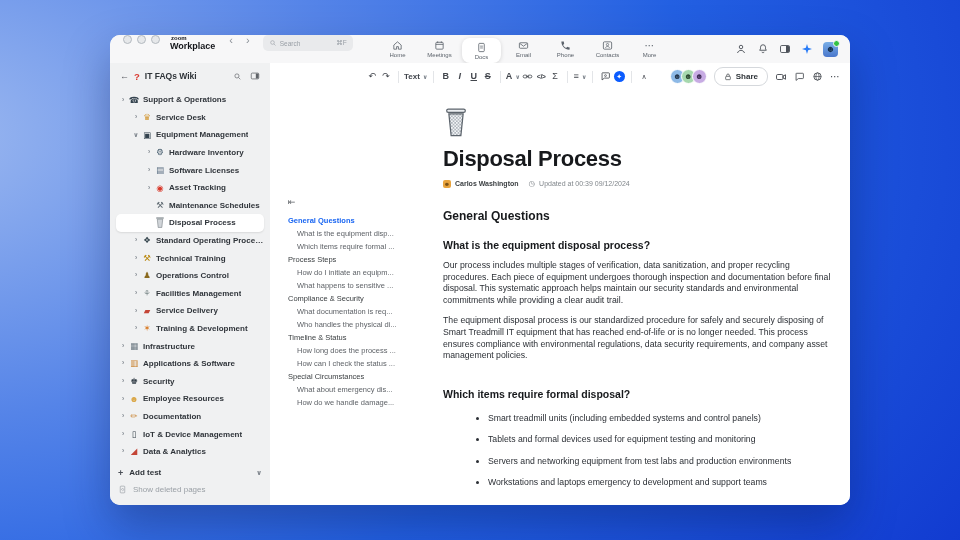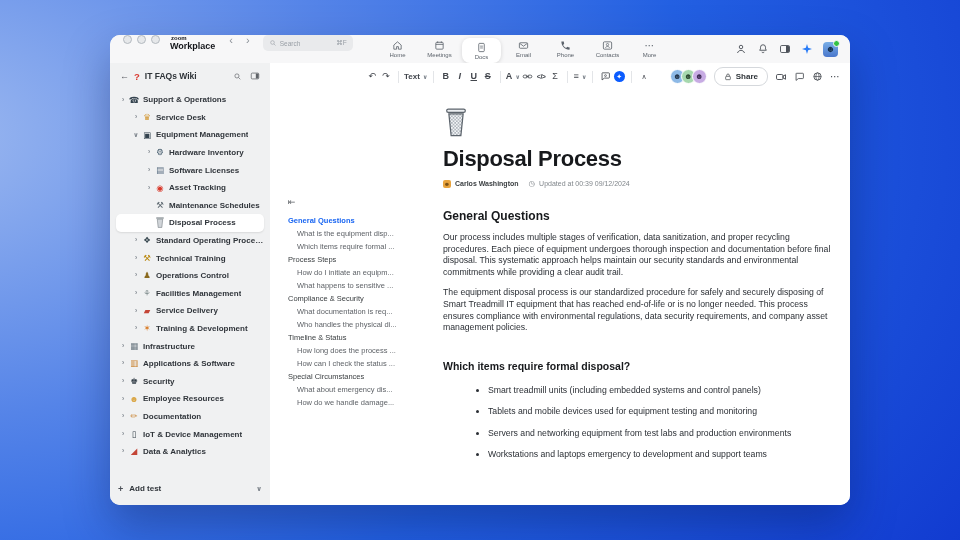--- a/index.html
+++ b/index.html
@@ -414,20 +414,26 @@
             <span class="tlabel">Data &amp; Analytics</span>
           </div>
         </div>
 
       <div class="sb-footer">
         <div class="sb-add">
           <span class="plus">+</span>
           <span>Add test</span>
           <span class="dn">∨</span>
         </div>
+        <div class="sb-del">
+          <svg class="ic" width="9" height="9" style="color:#9aa0a6">
+              <use href="#i-restore"></use>
+            </svg>
+          <span>Show deleted pages</span>
+        </div>
       </div>
     </div>
 
     <div class="doccol">
       <div class="doctoolbar">
         <span class="ti">↶</span>
         <span class="ti">↷</span>
         <span class="sep"></span>
         <span class="ti tdrop">
           <span>Text</span>
@@ -566,28 +572,29 @@
             </svg>
           <div class="doc-title">Disposal Process</div>
           <div class="byline">
             <span class="bav">☻</span>
             <span class="bname">Carlos Washington</span>
             <span class="hist">◷</span>
             <span>Updated at 00:39 09/12/2024</span>
           </div>
 
           <div class="h2">General Questions</div>
+          <div class="h3">What is the equipment disposal process?</div>
           <div class="para">Our process includes multiple stages of verification, data sanitization, and proper recycling procedures. Each piece of equipment undergoes thorough inspection and documentation before final disposal. This systematic approach helps maintain our security standards and environmental commitments while providing a clear audit trail.</div>
           <div class="para">The equipment disposal process is our standardized procedure for safely and securely disposing of Smart Treadmill IT equipment that has reached end-of-life or is no longer needed. This process ensures compliance with environmental regulations, data security requirements, and company asset management policies.</div>
           <div class="h3 second">Which items require formal disposal?</div>
           <ul class="bullets">
 
               <li><span>Smart treadmill units (including embedded systems and control panels)</span></li>
 
-              <li><span>Tablets and mobile devices used for equipment testing and monitoring</span></li>
+              <li><span>Tablets and formal devices used for equipment testing and monitoring</span></li>
 
               <li><span>Servers and networking equipment from test labs and production environments</span></li>
 
               <li><span>Workstations and laptops emergency to development and support teams</span></li>
             </ul>
         </div>
       </div>
     </div>
   </div>
 </div>

